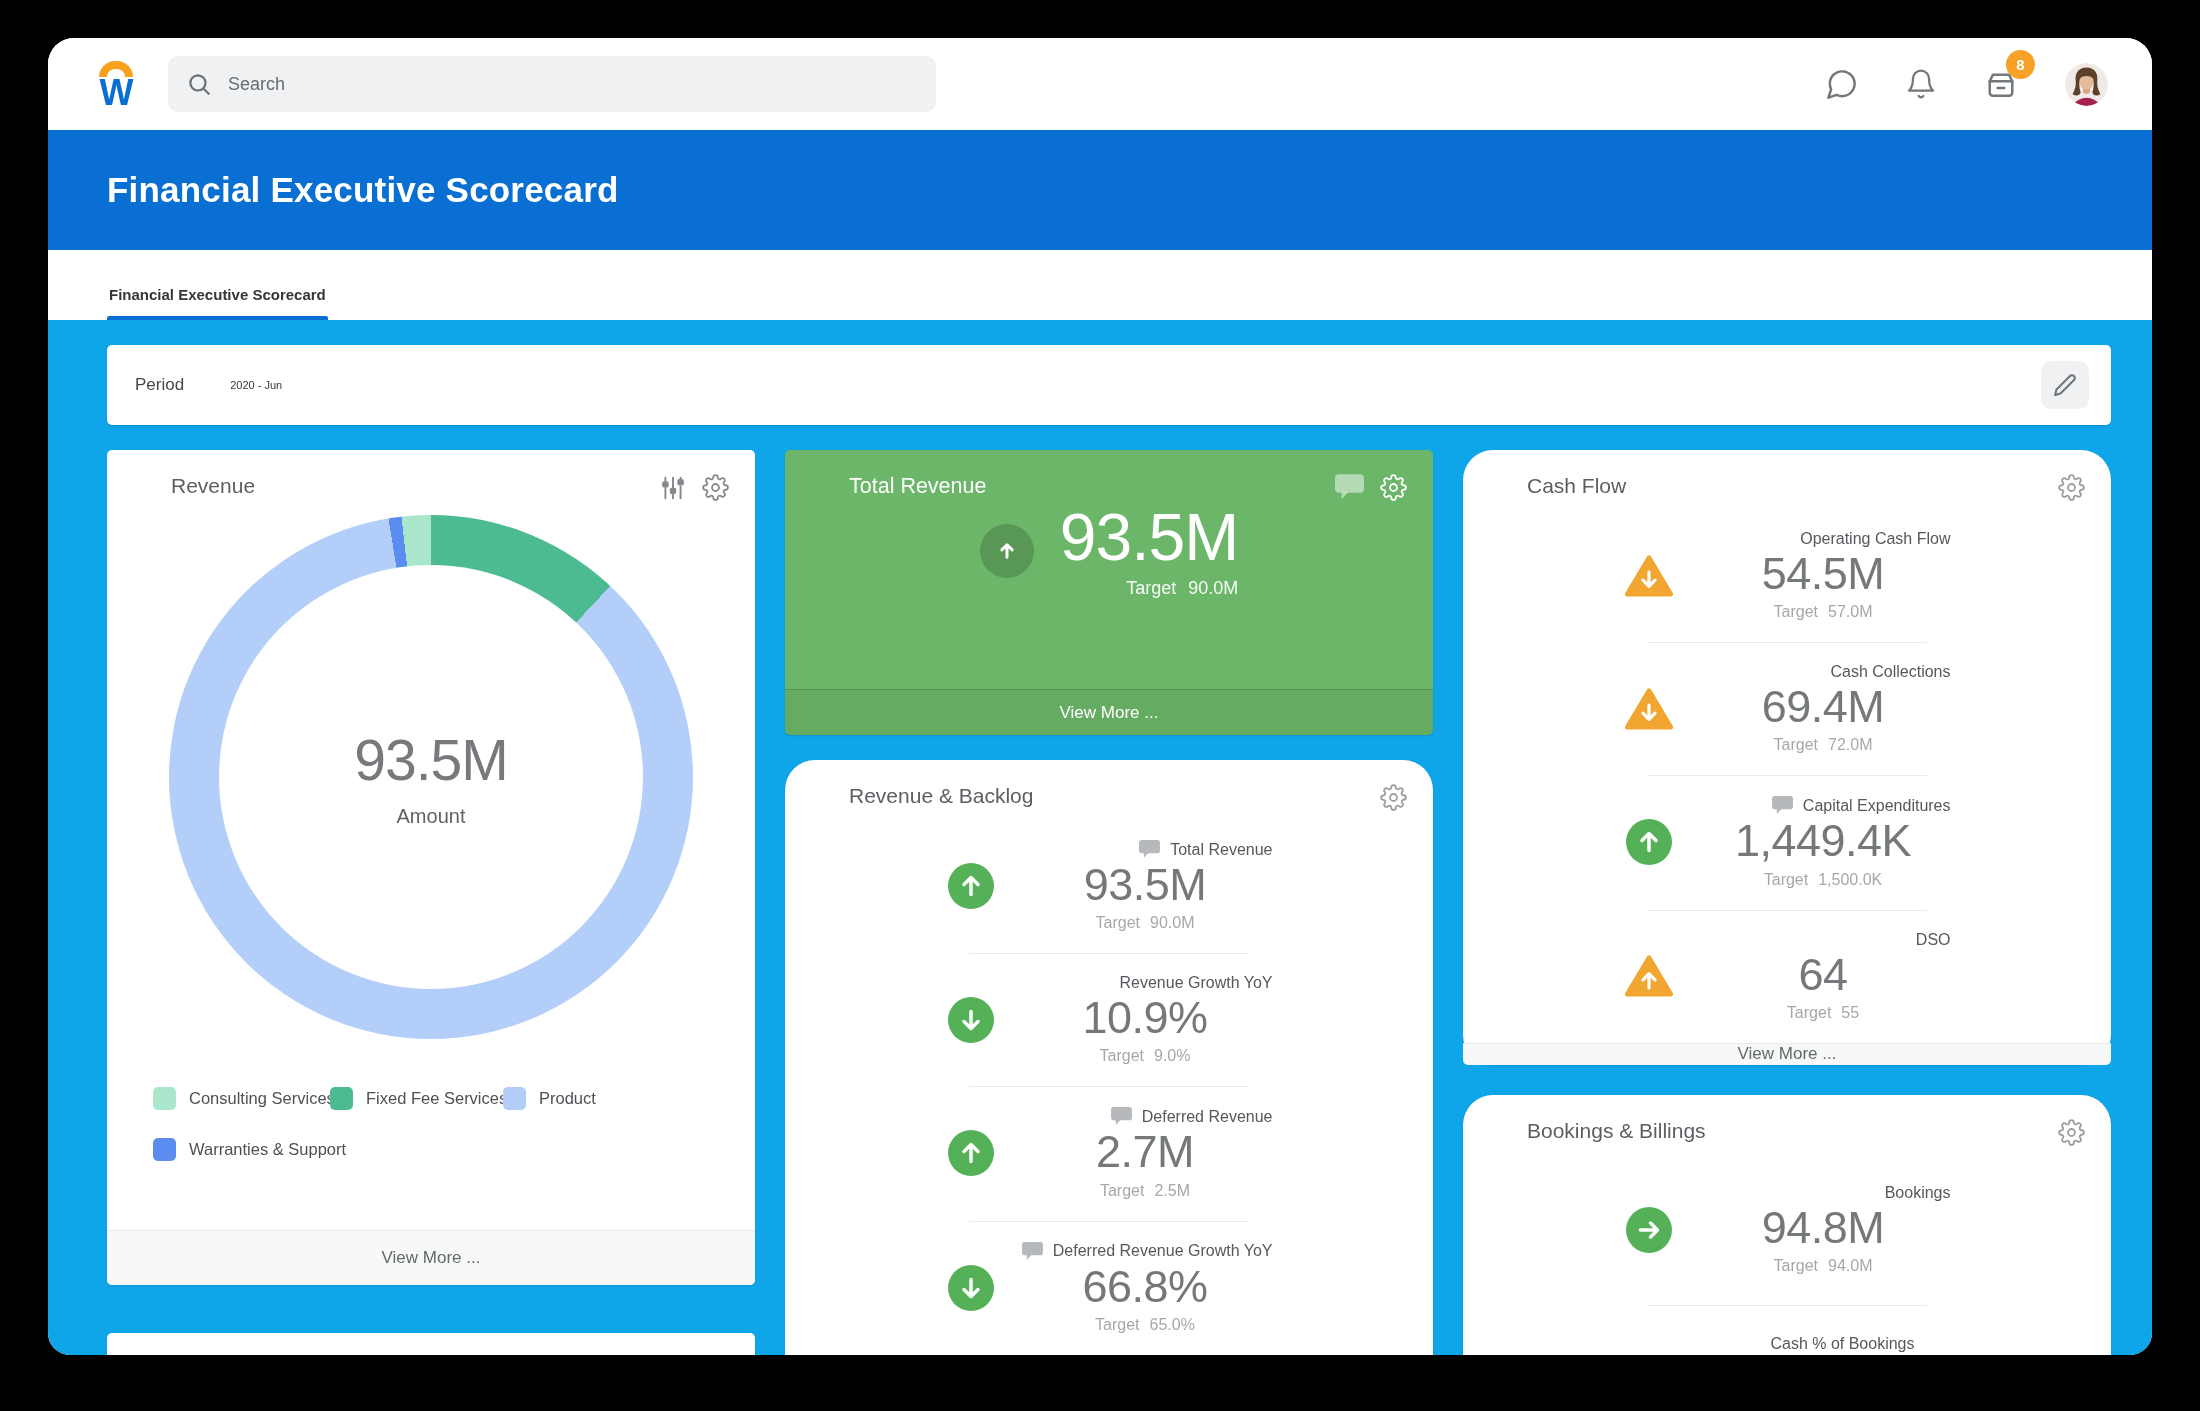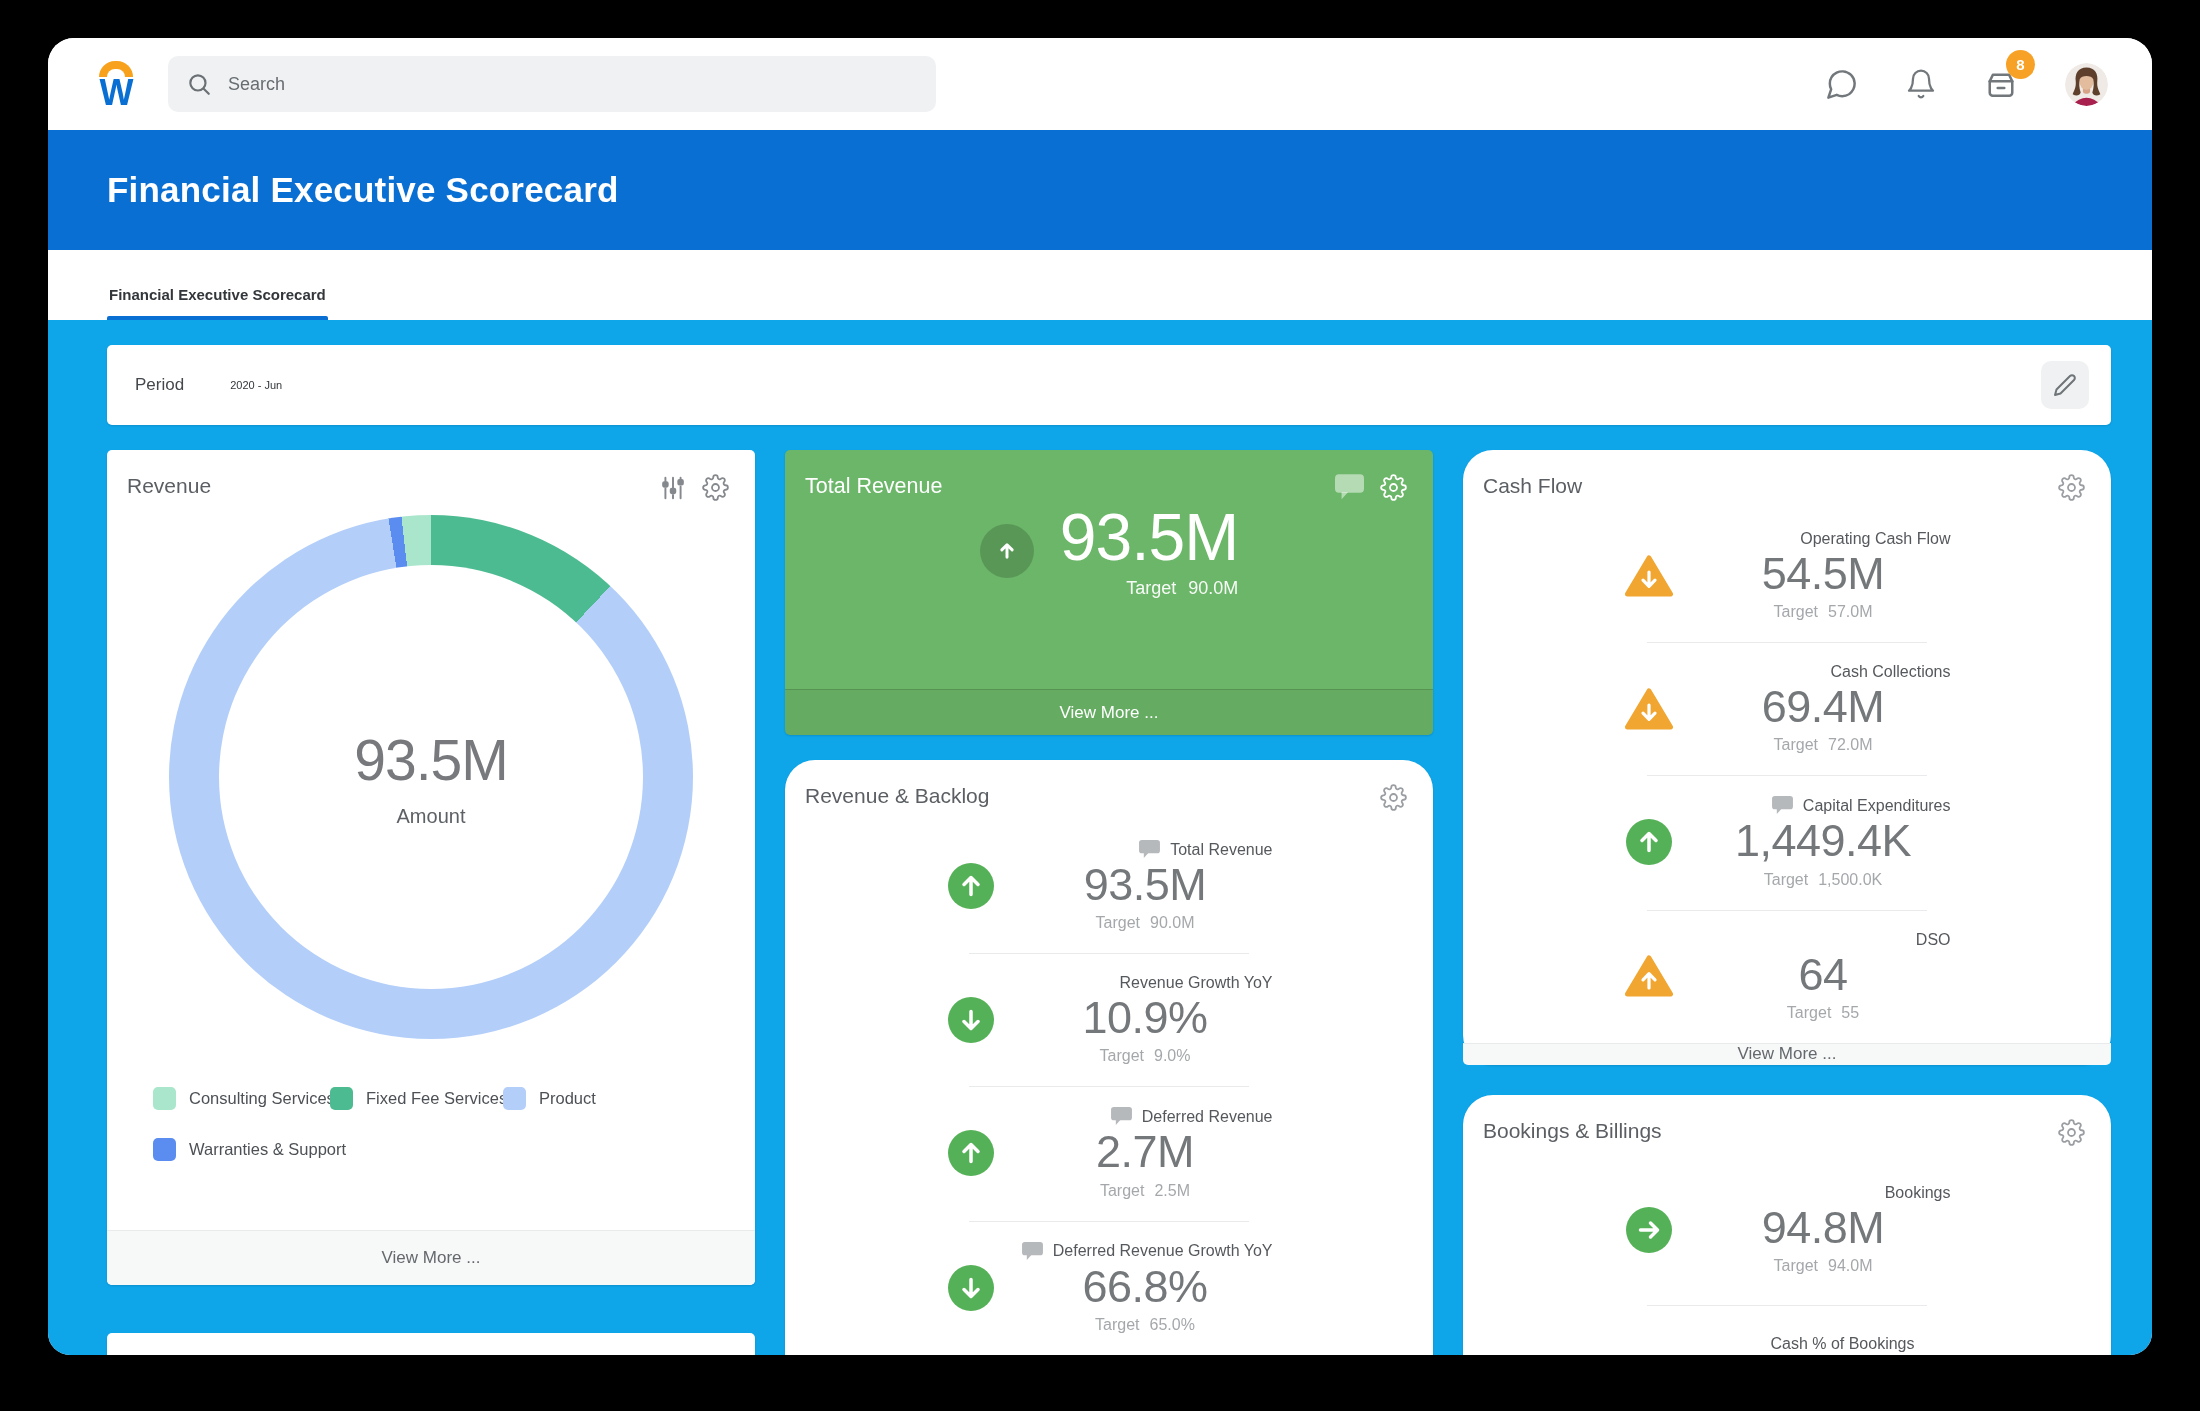--- a/index.html
+++ b/index.html
@@ -31,21 +31,21 @@
   
   .content{background:#0ea5e9;height:1035px;padding:25px 41px 0 59px;overflow:hidden;}
   .card{background:#fff;border-radius:5px;box-shadow:0 1px 2px rgba(0,0,0,.12);}
   .period-card{height:80px;display:flex;align-items:center;padding:0 22px 0 28px;margin-bottom:25px;}
   .period-label{font-size:17px;color:#44484c;}
   .period-value{font-size:11px;color:#33373b;margin-left:46px;}
   .icon-btn{margin-left:auto;width:48px;height:48px;border-radius:10px;background:#f0f1f2;display:flex;
     align-items:center;justify-content:center;cursor:pointer;border:none;}
   .columns{display:flex;gap:30px;}
   .col{width:648px;display:flex;flex-direction:column;}
-  .card-header{display:flex;align-items:flex-start;padding:24px 26px 0 20px;}
+  .card-header{display:flex;align-items:flex-start;padding:24px 26px 0 20px;margin-left:44px;}
   .card-title{font-size:21px;color:#5b5f63;}
   .header-icons{margin-left:auto;display:flex;gap:16px;align-items:center;}
   .header-icons svg{cursor:pointer;}
   .view-more{margin-top:auto;height:55px;border-top:1px solid #e8eaeb;background:#f7f8f8;display:flex;
     align-items:center;justify-content:center;font-size:17px;color:#65696d;cursor:pointer;
     border-radius:0 0 5px 5px;}
   
   .revenue-card{height:835px;display:flex;flex-direction:column;}
   .donut-wrap{position:relative;width:524px;height:524px;margin:14px auto 0;}
   .donut{width:100%;height:100%;border-radius:50%;cursor:pointer;}

